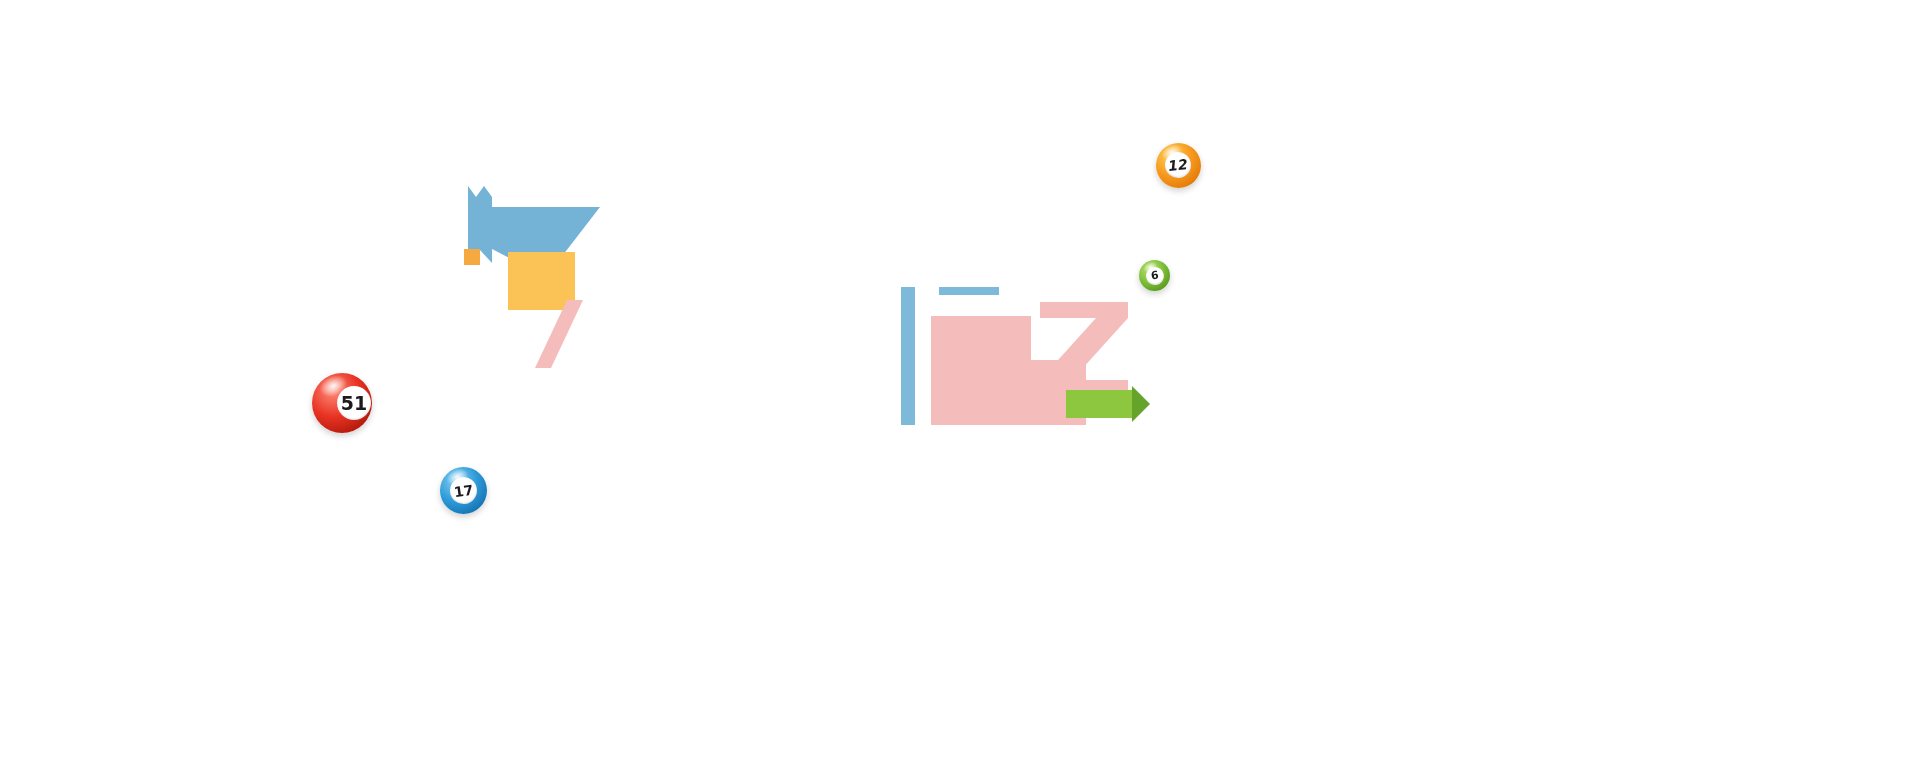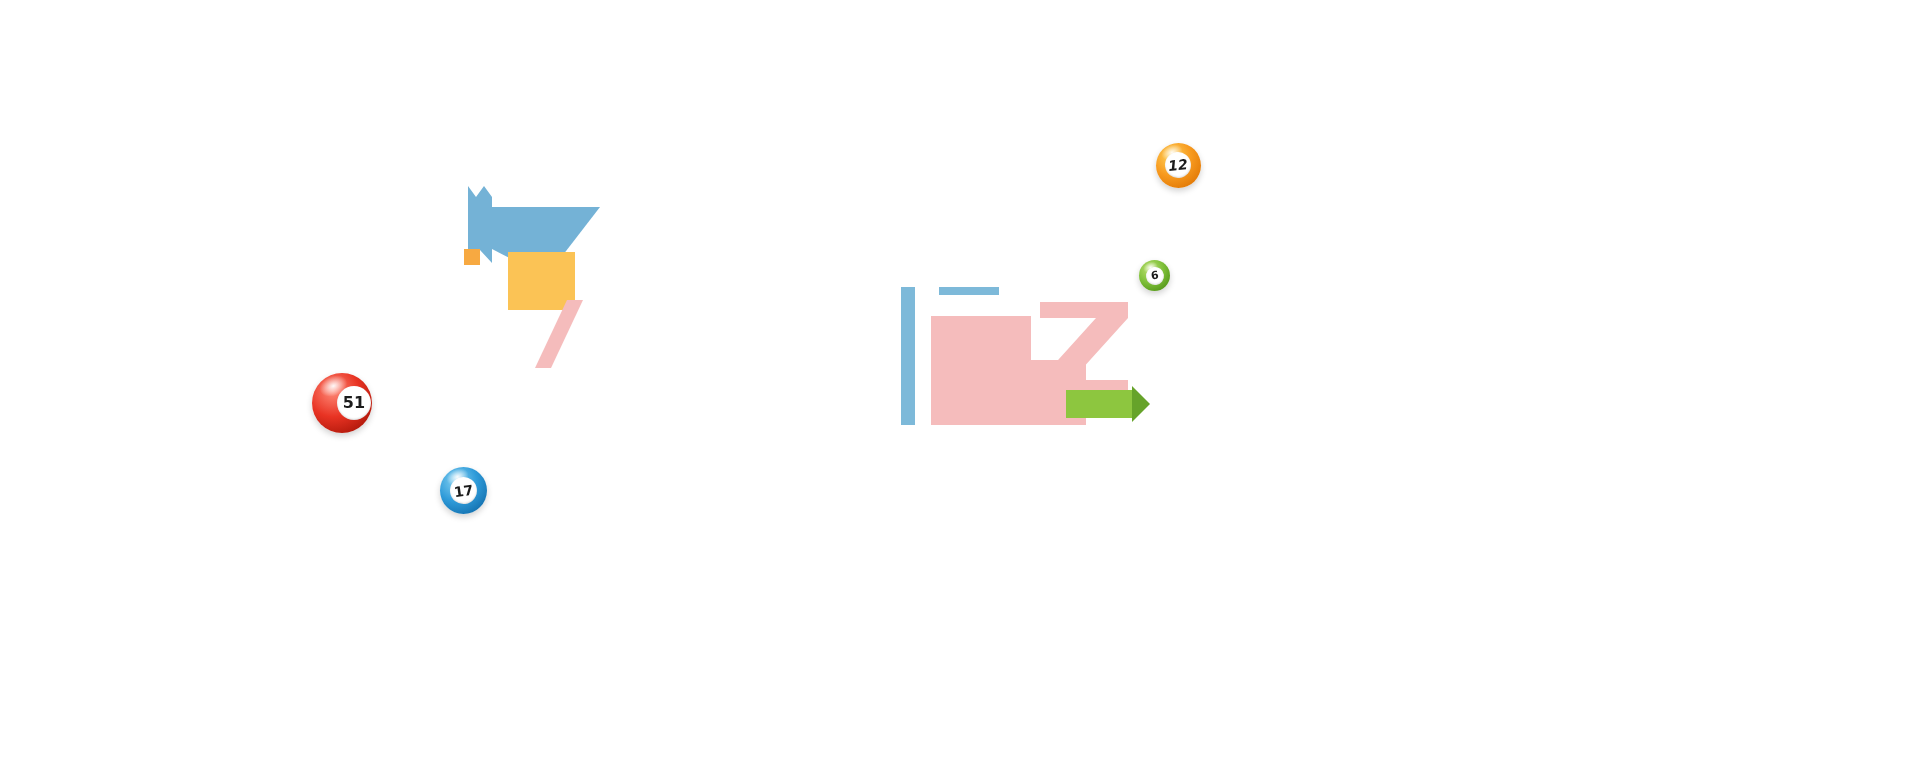--- a/index.html
+++ b/index.html
@@ -63,21 +63,21 @@
   .ball-blue {
     background: radial-gradient(circle at 35% 30%, #86d2f2 0%, #2f9bd9 45%, #0d67a6 90%);
   }
   .ball-orange {
     background: radial-gradient(circle at 35% 30%, #ffd35b 0%, #f79a1f 45%, #dd7100 90%);
   }
   .ball-green {
     background: radial-gradient(circle at 35% 30%, #bce06f 0%, #7fc03a 45%, #4c8e13 90%);
   }
   .ball-51 { left: 312px; top: 373px; width: 60px; height: 60px; }
-  .ball-51 .num { font-size: 16px; margin-left: 24px; }
+  .ball-51 .num { font-size: 19px; margin-left: 24px; }
   .ball-17 { left: 440px; top: 467px; width: 47px; height: 47px; }
   .ball-17 .num { font-size: 14px; transform: rotate(-8deg); }
   .ball-12 { left: 1156px; top: 143px; width: 45px; height: 45px; }
   .ball-12 .num { font-size: 14px; font-style: italic; transform: rotate(-6deg); }
   .ball-6  { left: 1139px; top: 260px; width: 31px; height: 31px; }
   .ball-6  .num { font-size: 11px; transform: rotate(-8deg); }
 </style>
 </head>
 <body>
 

